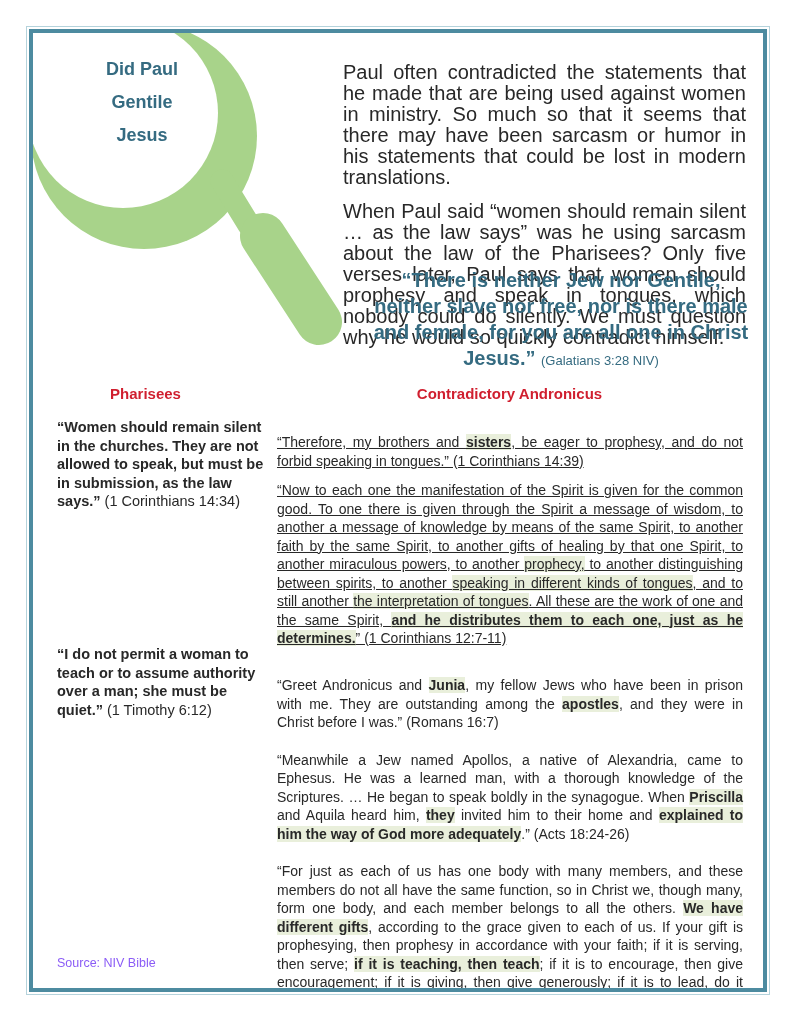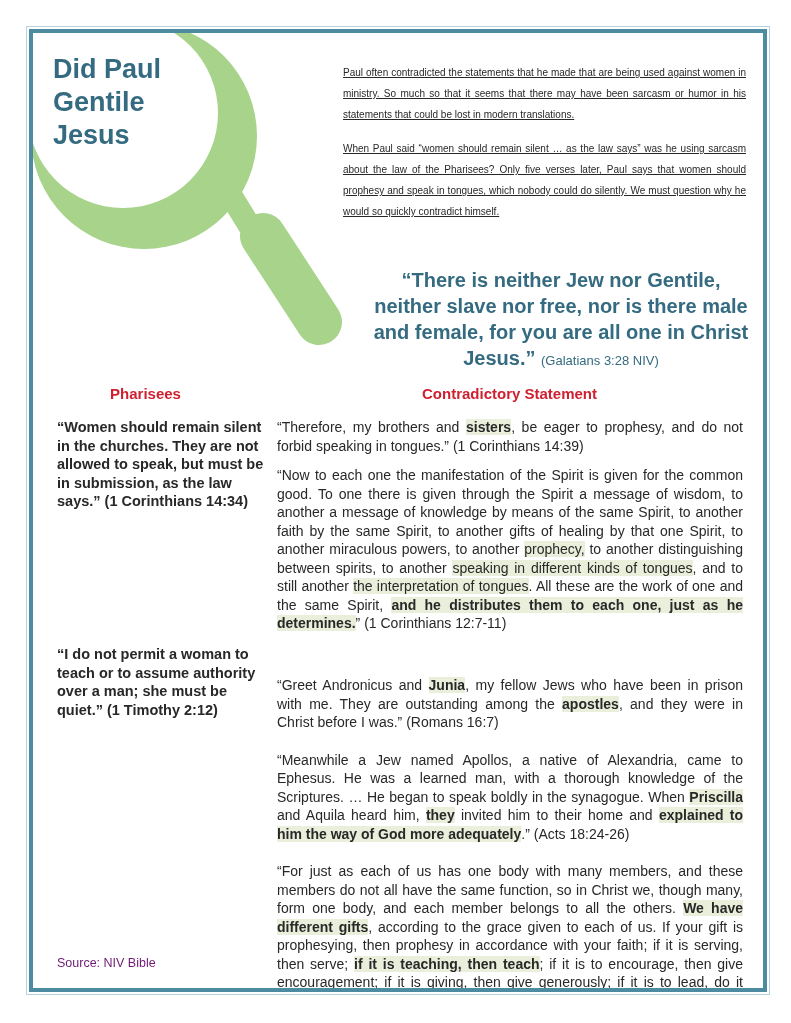--- a/index.html
+++ b/index.html
@@ -22,28 +22,28 @@
     border:4px solid var(--frame);
     box-shadow:0 0 0 2px #ffffff,0 0 0 3px var(--frame-light);
     background:#fff;
   }
   .content{position:relative;width:100%;height:100%;overflow:hidden;}
 
   .magnifier{position:absolute;left:-4px;top:-4px;pointer-events:none;}
 
   .title{
     position:absolute;left:20px;top:20px;width:178px;
-    color:var(--teal);
-    font-size:27px;font-weight:700;line-height:33px;letter-spacing:0;
+    text-align:center;color:var(--teal);
+    font-size:18px;font-weight:700;line-height:33px;letter-spacing:0;
   }
   .title span{display:block;}
 
   .intro{
     position:absolute;left:310px;top:29px;width:403px;
-    font-size:10px;line-height:21px;text-align:justify;text-decoration:underline;
+    font-size:20px;line-height:21px;text-align:justify;
   }
   .intro p{margin-bottom:13px;}
 
   .quote{
     position:absolute;left:338px;top:234px;width:380px;
     text-align:center;color:var(--teal);
     font-size:20px;font-weight:700;line-height:26px;
   }
   .quote .ref{font-size:13px;font-weight:400;white-space:nowrap;}
 
@@ -51,35 +51,35 @@
     position:absolute;top:352px;color:var(--red);
     font-size:15px;font-weight:700;text-align:center;
   }
   .col-header.left{left:10px;width:205px;}
   .col-header.right{left:244px;width:465px;}
 
   .stmt{
     position:absolute;left:24px;width:214px;
     font-size:14.5px;line-height:18.5px;font-weight:700;
   }
-  .stmt .ref{font-weight:700;margin-top:19px;}
+  .stmt .ref{font-weight:400;margin-top:19px;}
   .stmt1{top:385px;}
   .stmt2{top:612px;}
 
   .contra{position:absolute;left:244px;width:466px;font-size:14px;line-height:18.5px;text-align:justify;}
-  .group-a{top:385px;}
+  .group-a{top:400px;text-decoration:underline;}
   .group-b{top:610px;margin-top:33px;}
   .group-a p{margin-bottom:11px;}
   .group-b p{margin-bottom:19px;}
 
   .b{font-weight:700;}
   .hl{background:var(--hl);}
 
   .source{
-    position:absolute;left:24px;top:923px;font-size:12.5px;color:#701a75;
+    position:absolute;left:24px;top:923px;font-size:12.5px;color:#8b5cf6;
   }
 </style>
 </head>
 <body>
 
 <div class="frame">
   <div class="content">
 
     <svg class="magnifier" width="400" height="400" viewBox="0 0 400 400" aria-hidden="true">
       <circle cx="115" cy="107" r="113" fill="var(--green)"></circle>
@@ -97,24 +97,24 @@
     <div class="intro">
       <p>Paul often contradicted the statements that he made that are being used against women in ministry. So much so that it seems that there may have been sarcasm or humor in his statements that could be lost in modern translations.</p>
       <p>When Paul said “women should remain silent … as the law says” was he using sarcasm about the law of the Pharisees? Only five verses later, Paul says that women should prophesy and speak in tongues, which nobody could do silently. We must question why he would so quickly contradict himself.</p>
     </div>
 
     <div class="quote">
       <span>“There is neither Jew nor Gentile, neither slave nor free, nor is there male and female, for you are all one in Christ Jesus.” </span><span class="ref">(Galatians 3:28 NIV)</span>
     </div>
 
     <div class="col-header left">Pharisees</div>
-    <div class="col-header right">Contradictory Statement</div>
+    <div class="col-header right">Contradictory Andronicus</div>
 
     <div class="stmt stmt1"><span class="b">“Women should remain silent in the churches. They are not allowed to speak, but must be in submission, as the law says.”</span><span class="ref"> (1 Corinthians 14:34)</span></div>
-    <div class="stmt stmt2"><span class="b">“I do not permit a woman to teach or to assume authority over a man; she must be quiet.”</span><span class="ref"> (1 Timothy 2:12)</span></div>
+    <div class="stmt stmt2"><span class="b">“I do not permit a woman to teach or to assume authority over a man; she must be quiet.”</span><span class="ref"> (1 Timothy 6:12)</span></div>
 
     <div class="contra group-a">
       <p><span>“Therefore, my brothers and </span><span class="b hl">sisters</span><span>, be eager to prophesy, and do not forbid speaking in tongues.” (1 Corinthians 14:39)</span></p>
       <p><span>“Now to each one the manifestation of the Spirit is given for the common good. To one there is given through the Spirit a message of wisdom, to another a message of knowledge by means of the same Spirit, to another faith by the same Spirit, to another gifts of healing by that one Spirit, to another miraculous powers, to another </span><span class="hl">prophecy,</span><span> to another distinguishing between spirits, to another </span><span class="hl">speaking in different kinds of tongues</span><span>, and to still another </span><span class="hl">the interpretation of tongues</span><span>. All these are the work of one and the same Spirit, </span><span class="b hl">and he distributes them to each one, just as he determines.</span><span>” (1 Corinthians 12:7-11)</span></p>
     </div>
 
     <div class="contra group-b">
       <p><span>“Greet Andronicus and </span><span class="b hl">Junia</span><span>, my fellow Jews who have been in prison with me.  They are outstanding among the </span><span class="b hl">apostles</span><span>, and they were in Christ before I was.” (Romans 16:7)</span></p>
       <p><span>“Meanwhile a Jew named Apollos, a native of Alexandria, came to Ephesus. He was a learned man, with a thorough knowledge of the Scriptures. … He began to speak boldly in the synagogue. When </span><span class="b hl">Priscilla</span><span> and Aquila heard him, </span><span class="b hl">they</span><span> invited him to their home and </span><span class="b hl">explained to him the way of God more adequately</span><span>.” (Acts 18:24-26)</span></p>
       <p><span>“For just as each of us has one body with many members, and these members do not all have the same function, so in Christ we, though many, form one body, and each member belongs to all the others. </span><span class="b hl">We have different gifts</span><span>, according to the grace given to each of us. If your gift is prophesying, then prophesy in accordance with your faith; if it is serving, then serve; </span><span class="b hl">if it is teaching, then teach</span><span>; if it is to encourage, then give encouragement; if it is giving, then give generously; if it is to lead, do it diligently; if it is to show mercy, do it cheerfully.” (Romans 12:4-8)</span></p>

